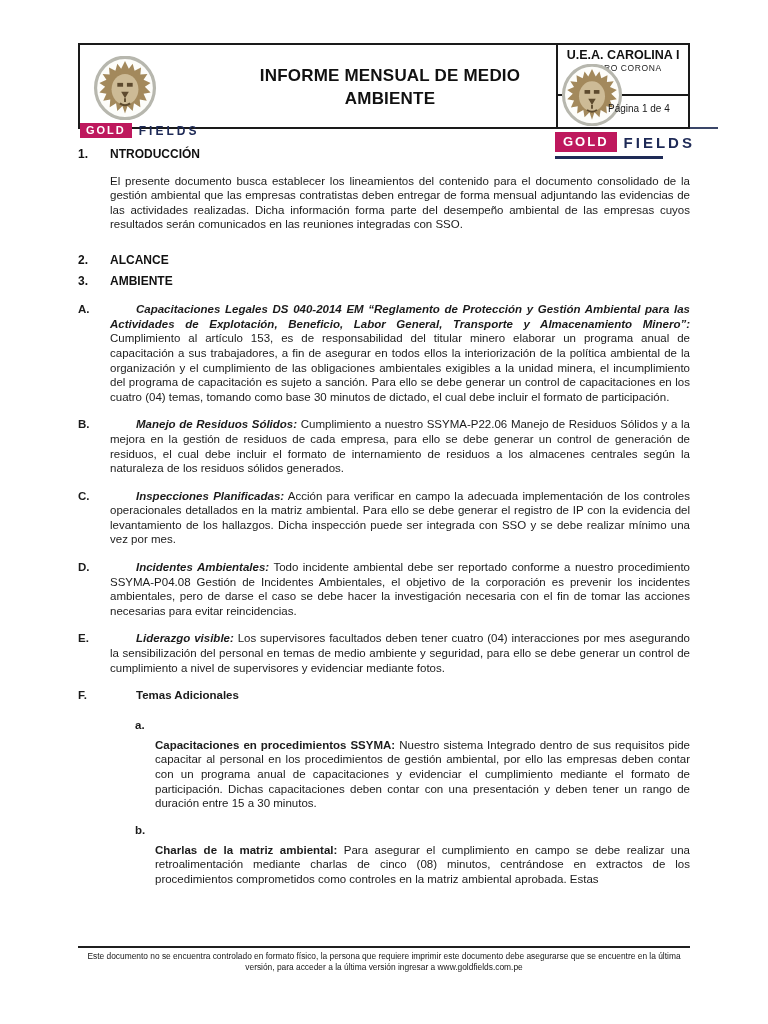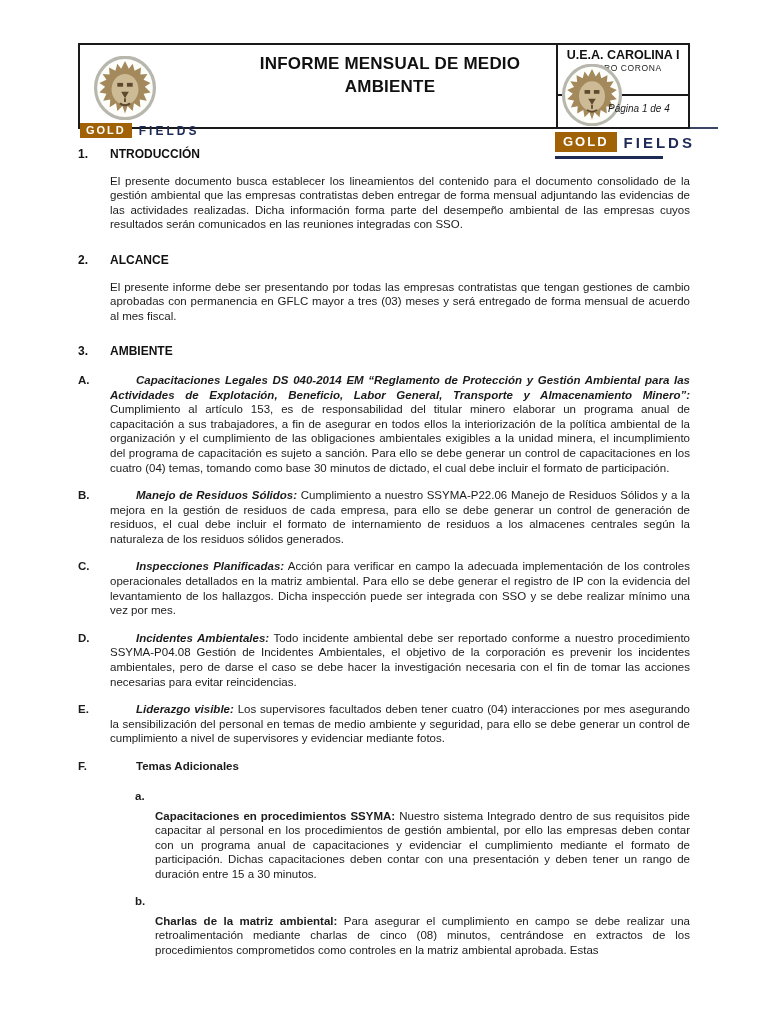--- a/index.html
+++ b/index.html
@@ -10,38 +10,38 @@
     margin:0 auto; overflow:hidden; color:#1b1b1b;
   }
 
   
   .header-box {
     position:absolute; left:78px; top:43px; width:612px; height:86px;
     border:2px solid #1a1a1a;
   }
   .lion-badge { position:absolute; left:13px; top:11px; width:64px; height:64px; }
   .doc-title {
-    position:absolute; left:160px; top:7px; width:300px;
+    position:absolute; left:160px; top:19px; width:300px;
     font-size:17px; font-weight:bold; text-align:center; line-height:23px;
     letter-spacing:.2px; color:#111;
   }
   .unit-box {
     position:absolute; right:0; top:0; bottom:0; width:132px;
     border-left:2px solid #1a1a1a;
   }
   .unit-top { height:51px; border-bottom:2px solid #1a1a1a; text-align:center; padding-top:3px; }
   .unit-name { font-size:12.5px; font-weight:bold; color:#111; }
   .unit-site { font-size:8.5px; letter-spacing:.6px; color:#222; margin-top:1px; }
   .unit-lion { position:absolute; left:3px; top:19px; width:62px; height:62px; z-index:2; }
-  .unit-page { position:absolute; left:50px; top:58px; font-size:10px; color:#1b1b1b; z-index:3;font-style:italic; }
+  .unit-page { position:absolute; left:50px; top:58px; font-size:10px; color:#1b1b1b; z-index:3; }
 
   
   .gf-wordmark { display:inline-flex; align-items:center; white-space:nowrap; }
   .gf-gold {
-    background:#a16207; color:#ffffff; font-weight:bold;
+    background:#be185d; color:#ffffff; font-weight:bold;
     letter-spacing:2px; padding:1px 6px 2px 6px;
   }
   .gf-fields { color:#1e2a56; font-weight:bold; letter-spacing:3px; padding-left:7px; }
   .gf-left { position:absolute; left:0px; bottom:-11px; z-index:2; }
   .gf-left .gf-gold { font-size:11px; }
   .gf-left .gf-fields { font-size:12px; }
   .gf-right { position:absolute; left:555px; top:132px; z-index:2; }
   .gf-right .gf-gold { font-size:13px; padding:2px 8px 3px 8px; }
   .gf-right .gf-fields { font-size:15px; }
   .gf-right-underbar { position:absolute; left:555px; top:156px; width:108px; height:3px; background:#1e2a56; }
@@ -129,21 +129,20 @@
       <span class="sec-num">1.</span>
       <span>NTRODUCCIÓN</span>
     </div>
     <p class="sec-para">El presente documento busca establecer los lineamientos del contenido para el documento consolidado de la gestión ambiental que las empresas contratistas deben entregar de forma mensual adjuntando las evidencias de las actividades realizadas. Dicha información forma parte del desempeño ambiental de las empresas cuyos resultados serán comunicados en las reuniones integradas con SSO.</p>
 
     <div class="sec-gap"></div>
     <div class="sec-heading">
       <span class="sec-num">2.</span>
       <span>ALCANCE</span>
     </div>
-    <p class="sec-para">El presente informe debe ser presentando por todas las empresas contratistas que tengan gestiones de cambio aprobadas con permanencia en GFLC mayor a tres (03) meses y será entregado de forma mensual de acuerdo al mes fiscal.</p>
 
     <div class="sec-gap"></div>
     <div class="sec-heading" style="margin-bottom:14px;">
       <span class="sec-num">3.</span>
       <span>AMBIENTE</span>
     </div>
 
     <div class="item">
       <span class="item-letter">A.</span>
       <p class="item-body"><span class="item-label">Capacitaciones Legales DS 040-2014 EM “Reglamento de Protección y Gestión Ambiental para las Actividades de Explotación, Beneficio, Labor General, Transporte y Almacenamiento Minero”:</span> <span>Cumplimiento al artículo 153, es de responsabilidad del titular minero elaborar un programa anual de capacitación a sus trabajadores, a fin de asegurar en todos ellos la interiorización de la política ambiental de la organización y el cumplimiento de las obligaciones ambientales exigibles a la unidad minera, el incumplimiento del programa de capacitación es sujeto a sanción. Para ello se debe generar un control de capacitaciones en los cuatro (04) temas, tomando como base 30 minutos de dictado, el cual debe incluir el formato de participación.</span></p>
@@ -179,14 +178,17 @@
       <p class="sub-body"><span class="sub-label">Capacitaciones en procedimientos SSYMA:</span> <span>Nuestro sistema Integrado dentro de sus requisitos pide capacitar al personal en los procedimientos de gestión ambiental, por ello las empresas deben contar con un programa anual de capacitaciones y evidenciar el cumplimiento mediante el formato de participación. Dichas capacitaciones deben contar con una presentación y deben tener un rango de duración entre 15 a 30 minutos.</span></p>
     </div>
 
     <div class="sub-item">
       <span class="sub-letter">b.</span>
       <p class="sub-body"><span class="sub-label">Charlas de la matriz ambiental:</span> <span>Para asegurar el cumplimiento en campo se debe realizar una retroalimentación mediante charlas de cinco (08) minutos, centrándose en extractos de los procedimientos comprometidos como controles en la matriz ambiental aprobada. Estas</span></p>
     </div>
 
   </div>
 
+  <div class="doc-footer">
+    <span>Este documento no se encuentra controlado en formato físico, la persona que requiere imprimir este documento debe asegurarse que se encuentre en la última versión, para acceder a la última versión ingresar a www.goldfields.com.pe</span>
+  </div>
 
 </div>
 
 </body></html>

